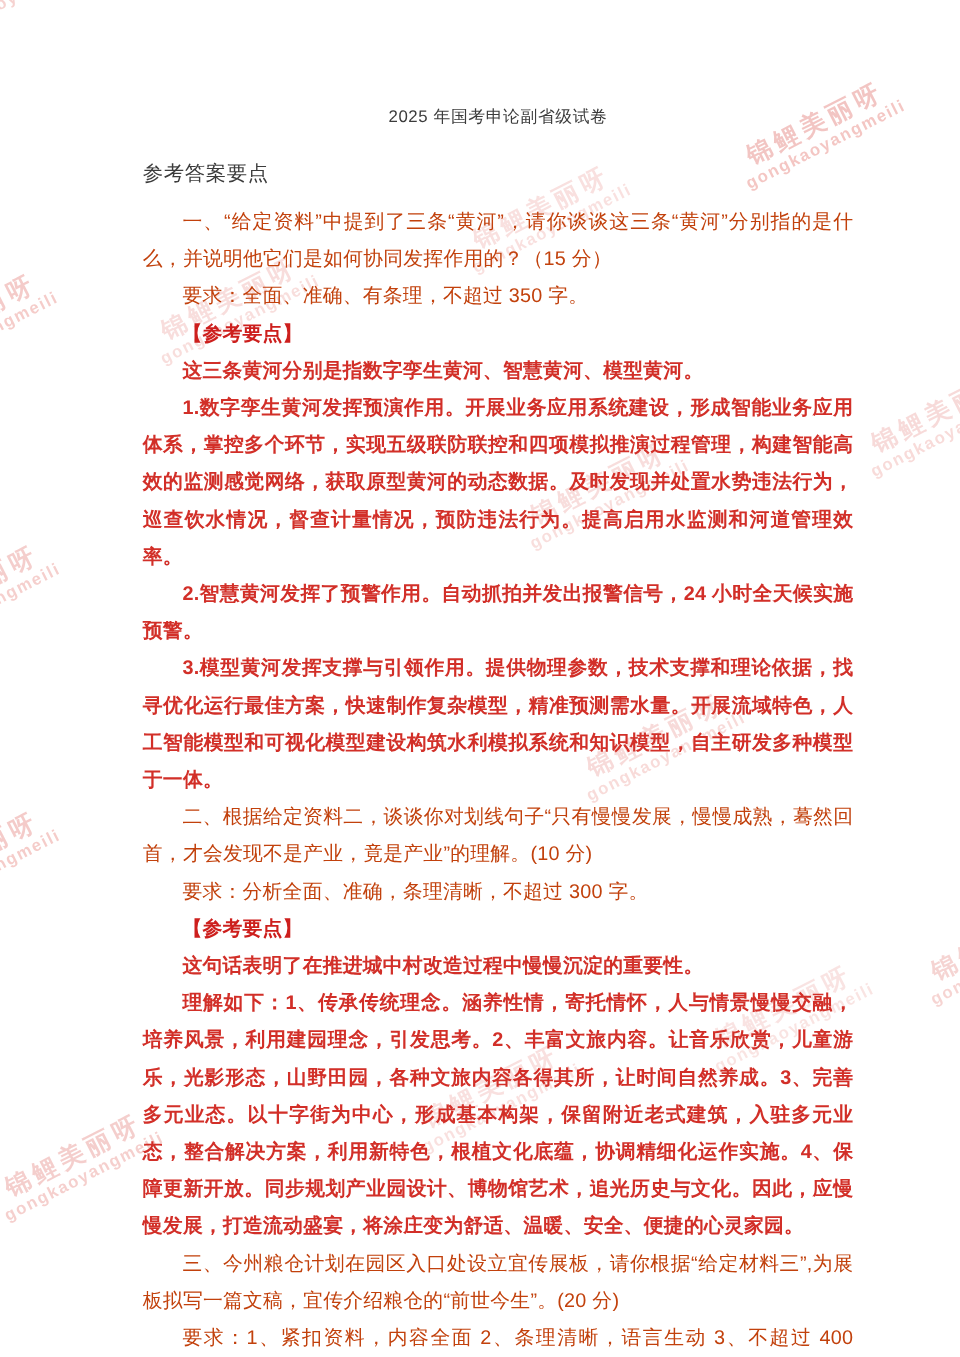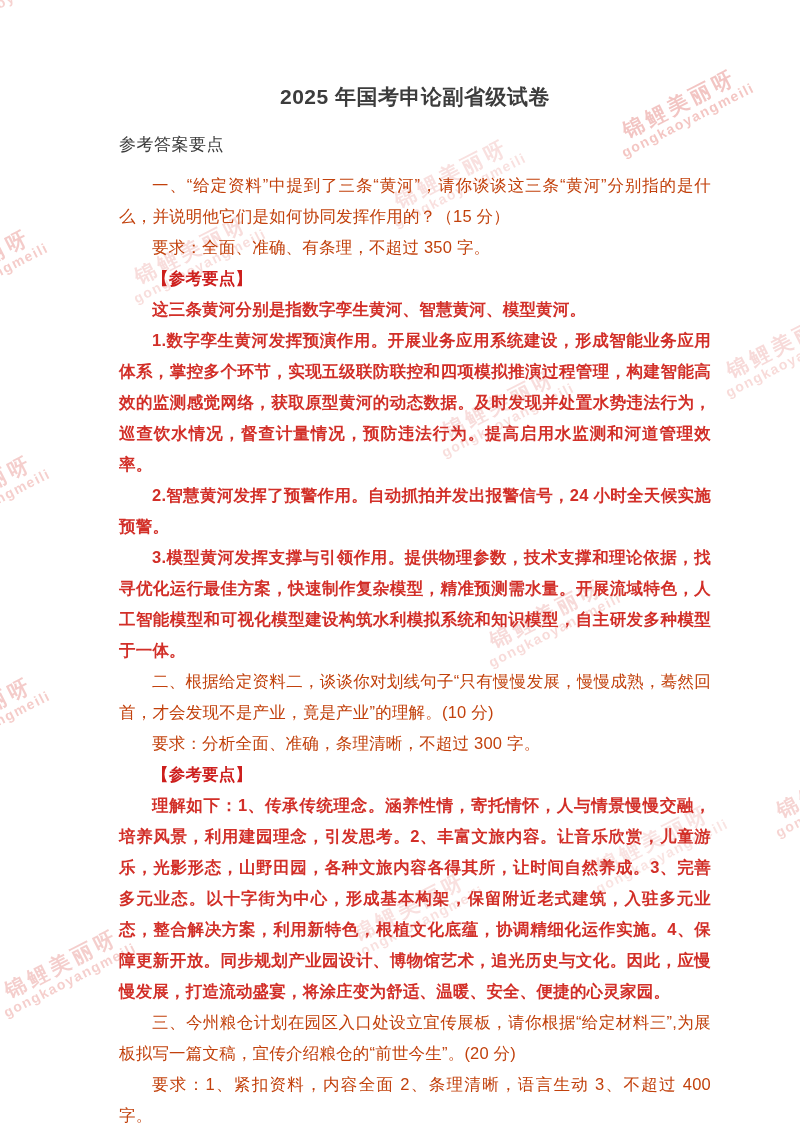--- a/index.html
+++ b/index.html
@@ -26,21 +26,21 @@
     font-size:14px;font-weight:700;letter-spacing:1.5px;
     color:rgba(228,122,116,0.45);
   }
   
   .doc{
     position:relative;z-index:1;
     padding:84px 89px 0 119px;
   }
   .doc-title{
     margin:0 0 22px 0;
-    font-size:21px;font-weight:700;
+    font-size:14px;font-weight:400;
     color:#3c3c3c;text-align:center;line-height:26px;
     letter-spacing:0.5px;
   }
   .doc-subtitle{
     margin:0 0 12px 0;
     font-size:17px;font-weight:400;
     color:#3c3c3c;text-align:left;line-height:26px;
     letter-spacing:0.5px;
   }
   .doc p{
@@ -124,18 +124,19 @@
   <p class="txt-black">要求：全面、准确、有条理，不超过 350 字。</p>
   <p class="txt-red ans-heading">【参考要点】</p>
   <p class="txt-red">这三条黄河分别是指数字孪生黄河、智慧黄河、模型黄河。</p>
   <p class="txt-red">1.数字孪生黄河发挥预演作用。开展业务应用系统建设，形成智能业务应用体系，掌控多个环节，实现五级联防联控和四项模拟推演过程管理，构建智能高效的监测感觉网络，获取原型黄河的动态数据。及时发现并处置水势违法行为，巡查饮水情况，督查计量情况，预防违法行为。提高启用水监测和河道管理效率。</p>
   <p class="txt-red">2.智慧黄河发挥了预警作用。自动抓拍并发出报警信号，24 小时全天候实施预警。</p>
   <p class="txt-red">3.模型黄河发挥支撑与引领作用。提供物理参数，技术支撑和理论依据，找寻优化运行最佳方案，快速制作复杂模型，精准预测需水量。开展流域特色，人工智能模型和可视化模型建设构筑水利模拟系统和知识模型，自主研发多种模型于一体。</p>
 
   <p class="txt-black">二、根据给定资料二，谈谈你对划线句子“只有慢慢发展，慢慢成熟，蓦然回首，才会发现不是产业，竟是产业”的理解。(10 分)</p>
   <p class="txt-black">要求：分析全面、准确，条理清晰，不超过 300 字。</p>
   <p class="txt-red ans-heading">【参考要点】</p>
+  <p class="txt-red">这句话表明了在推进城中村改造过程中慢慢沉淀的重要性。</p>
   <p class="txt-red">理解如下：1、传承传统理念。涵养性情，寄托情怀，人与情景慢慢交融，培养风景，利用建园理念，引发思考。2、丰富文旅内容。让音乐欣赏，儿童游乐，光影形态，山野田园，各种文旅内容各得其所，让时间自然养成。3、完善多元业态。以十字街为中心，形成基本构架，保留附近老式建筑，入驻多元业态，整合解决方案，利用新特色，根植文化底蕴，协调精细化运作实施。4、保障更新开放。同步规划产业园设计、博物馆艺术，追光历史与文化。因此，应慢慢发展，打造流动盛宴，将涂庄变为舒适、温暖、安全、便捷的心灵家园。</p>
 
   <p class="txt-black">三、今州粮仓计划在园区入口处设立宜传展板，请你根据“给定材料三”,为展板拟写一篇文稿，宜传介绍粮仓的“前世今生”。(20 分)</p>
   <p class="txt-black">要求：1、紧扣资料，内容全面 2、条理清晰，语言生动 3、不超过 400 字。</p>
 
 </div>
 
 </body></html>

